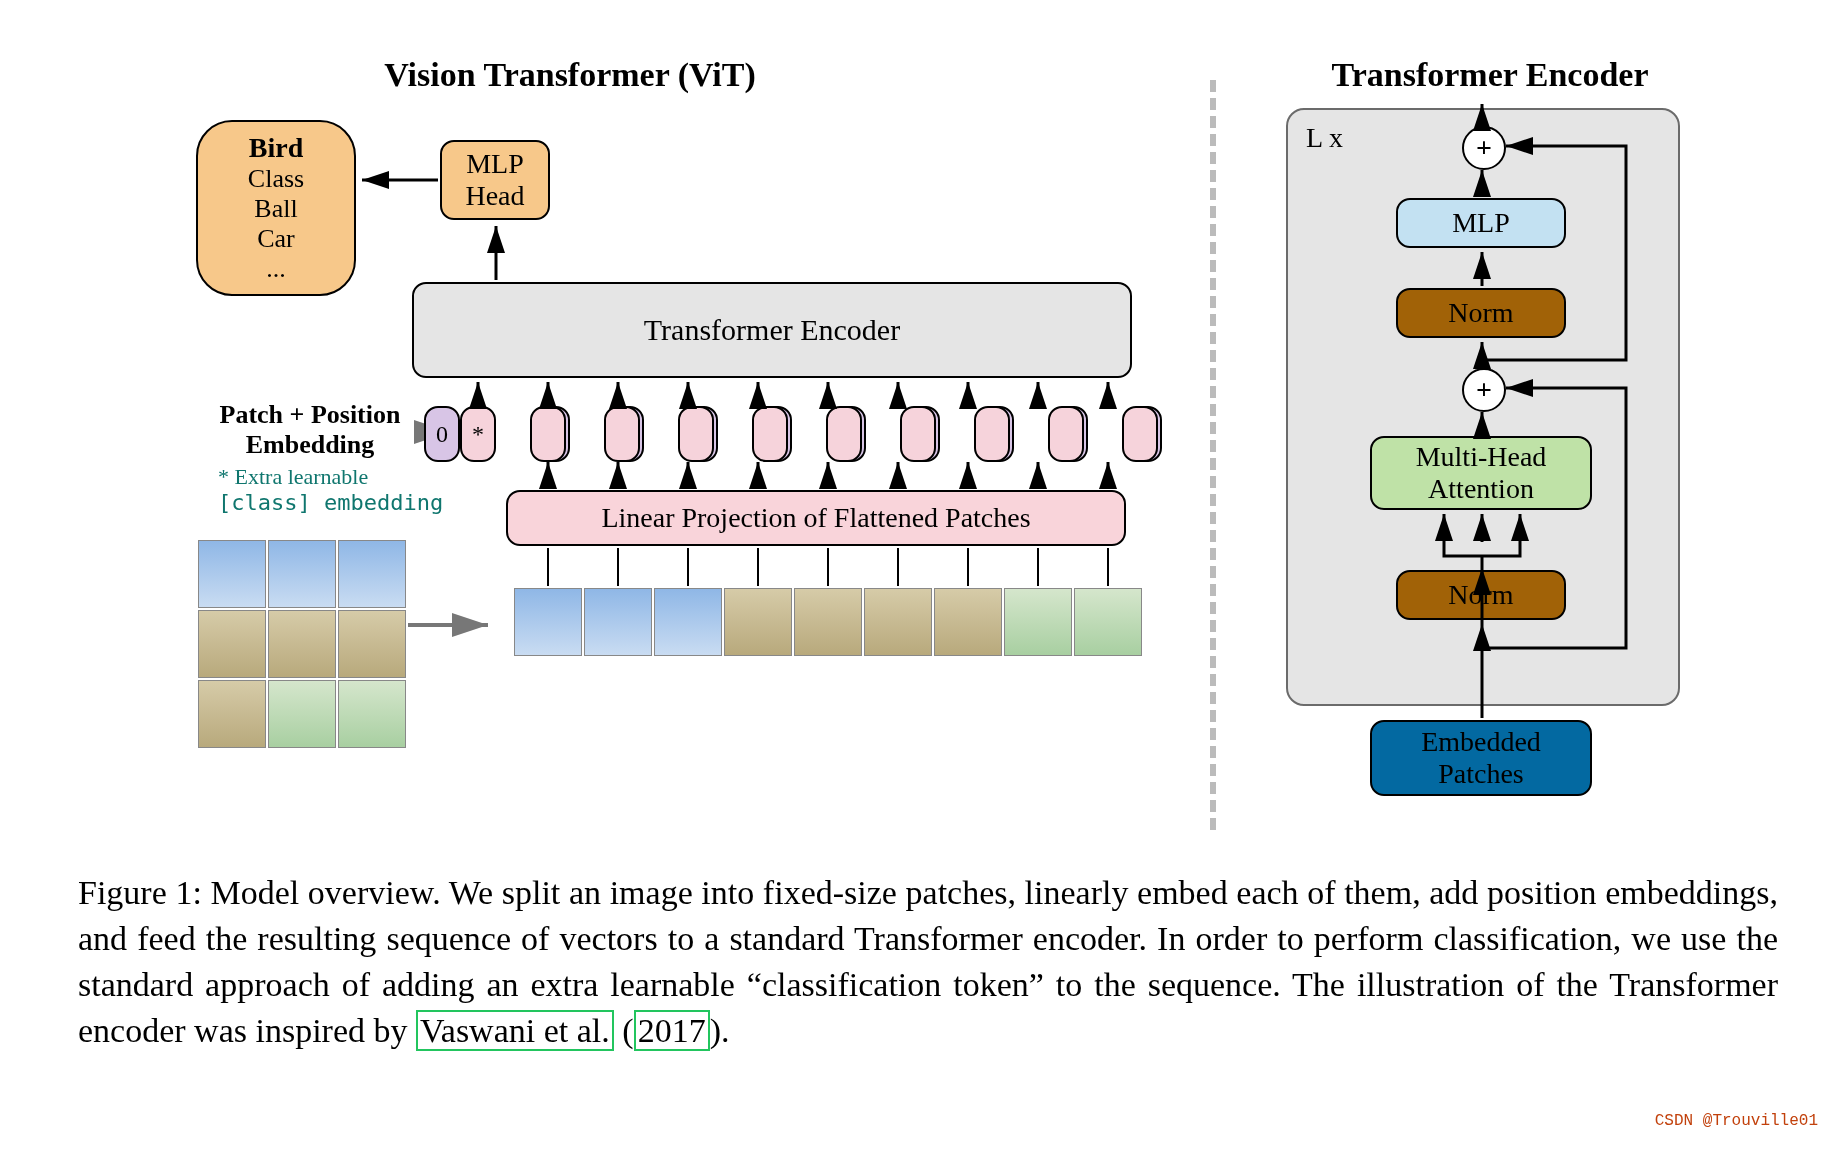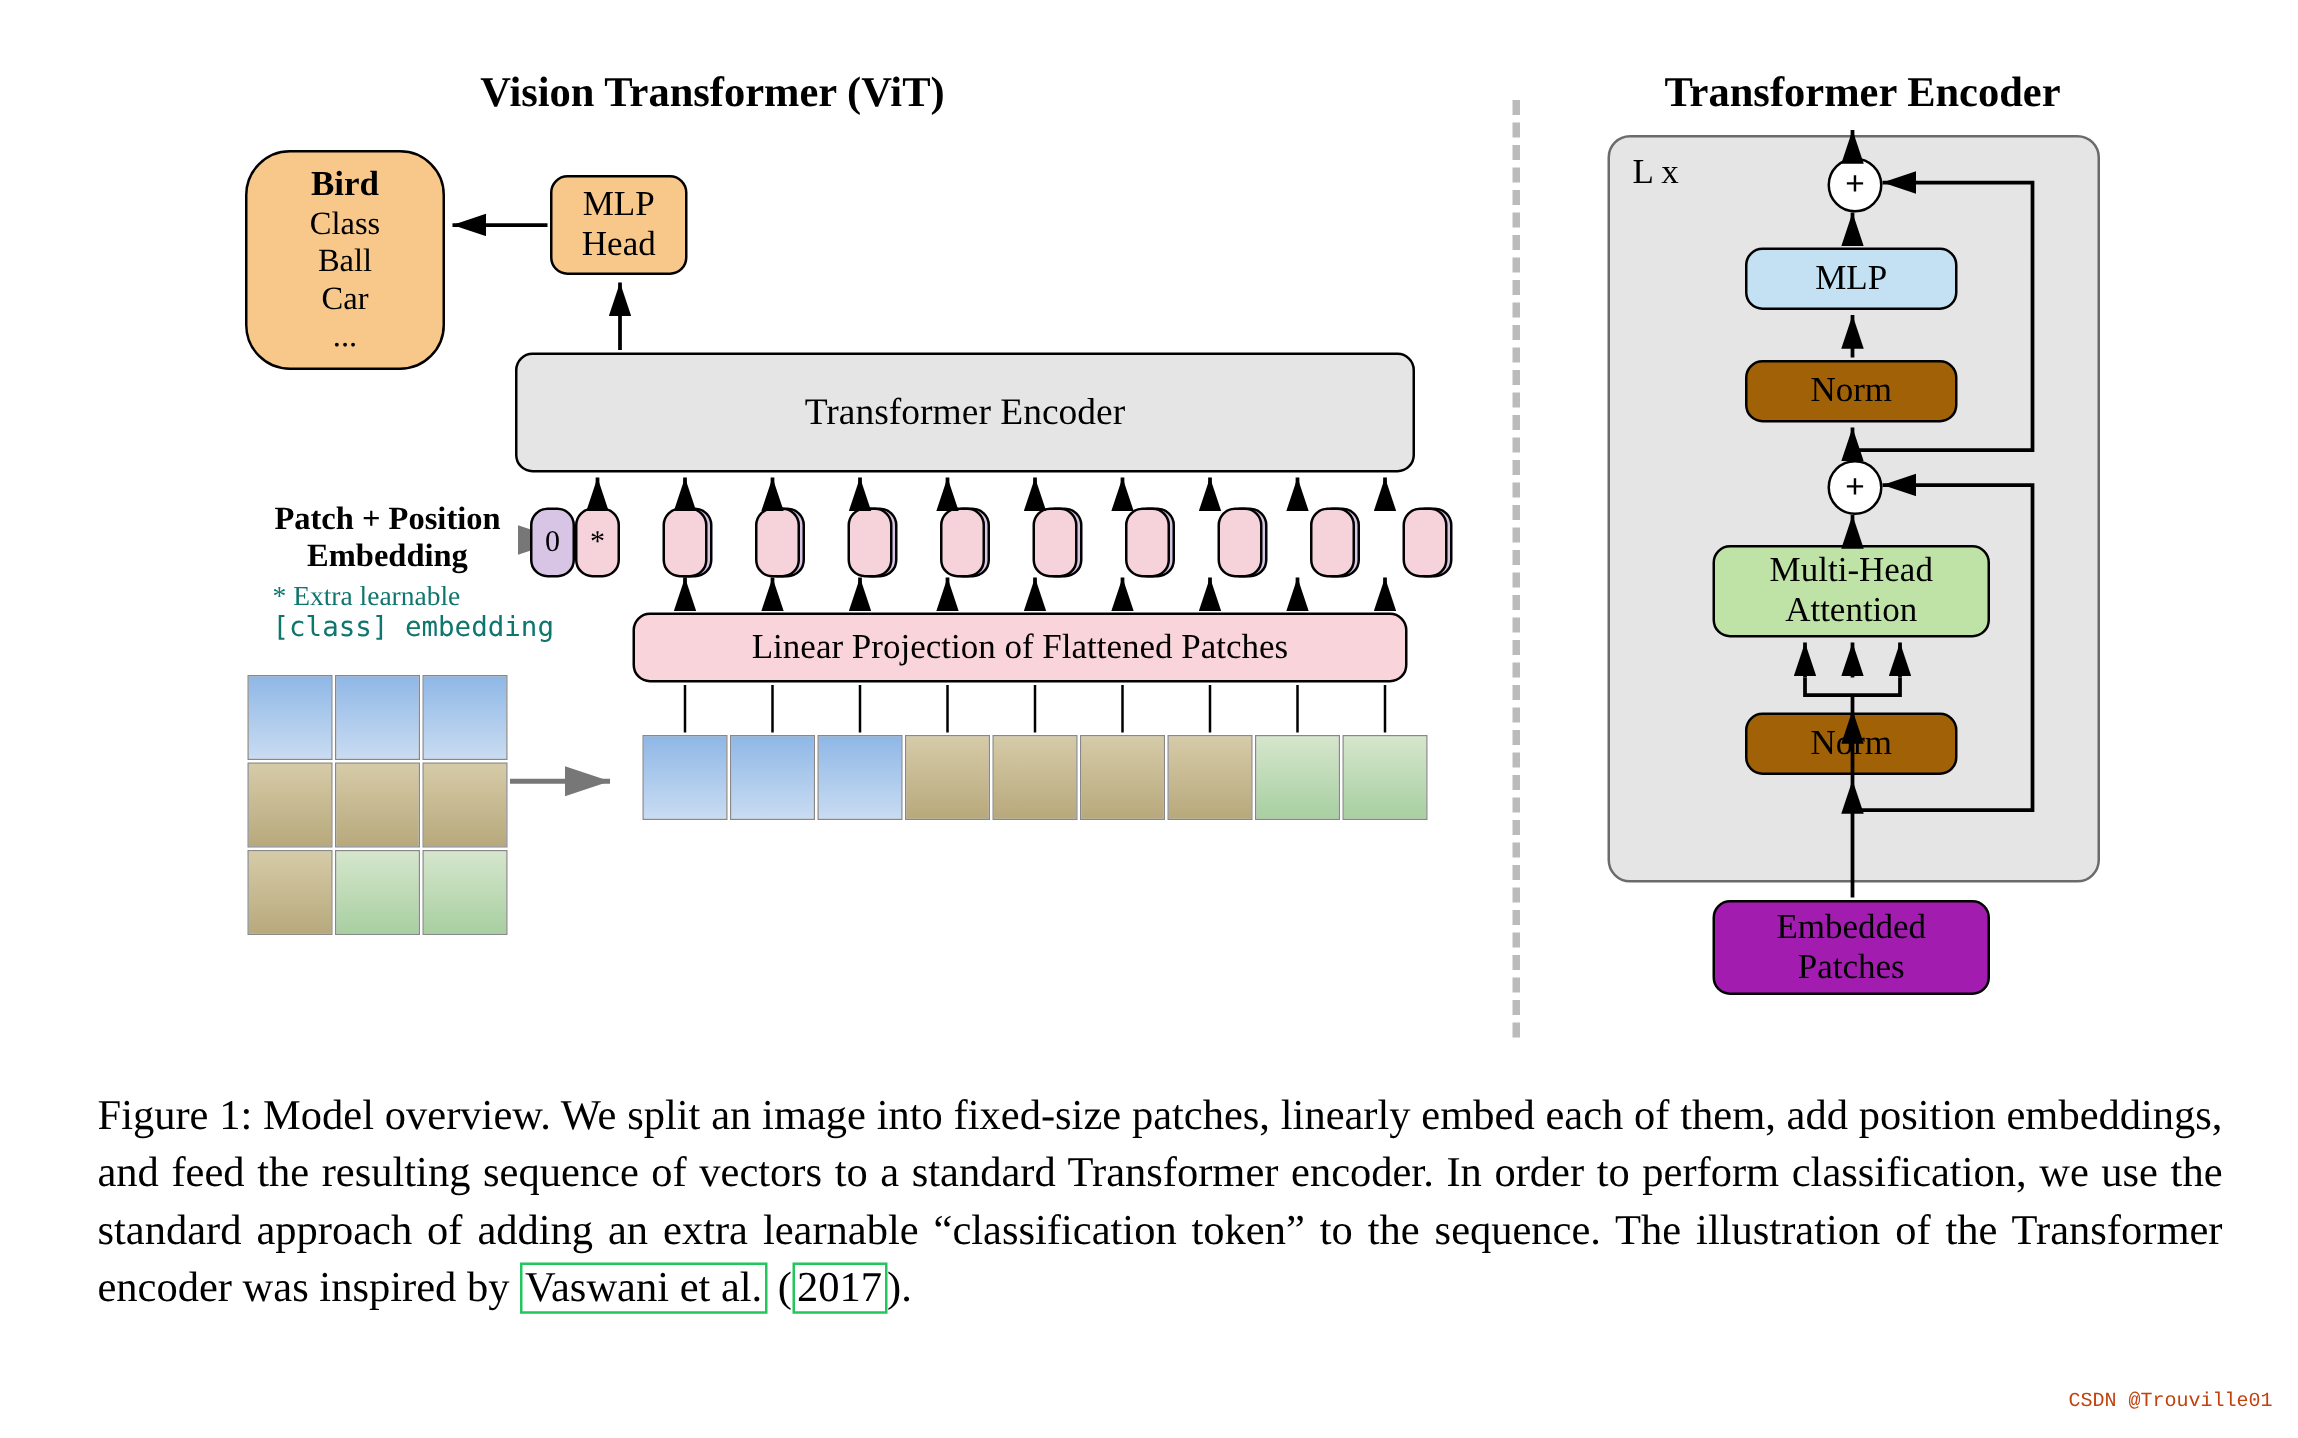--- a/index.html
+++ b/index.html
@@ -185,21 +185,21 @@
 <div class="enc" style="left:1286px;top:108px;width:390px;height:594px"></div>
 <div class="lblbox" style="left:1306px;top:122px;font-size:28px">L x</div>
 
 <div class="plus" style="left:1462px;top:126px">+</div>
 <div class="encblk blue" style="left:1396px;top:198px;width:170px;height:50px">MLP</div>
 <div class="encblk yellow" style="left:1396px;top:288px;width:170px;height:50px">Norm</div>
 <div class="plus" style="left:1462px;top:368px">+</div>
 <div class="encblk green" style="left:1370px;top:436px;width:222px;height:74px;white-space:pre">Multi-Head
 Attention</div>
 <div class="encblk yellow" style="left:1396px;top:570px;width:170px;height:50px">Norm</div>
-<div class="encblk" style="left:1370px;top:720px;width:222px;height:76px;background:#a21caf;white-space:pre">Embedded
+<div class="encblk" style="left:1370px;top:720px;width:222px;height:76px;background:#0369a1;white-space:pre">Embedded
 Patches</div>
 
 <svg style="position:absolute;left:1270px;top:100px" width="430" height="720">
   <defs>
         <marker id="ah3" markerWidth="10" markerHeight="10" refX="9" refY="3" orient="auto">
           <path d="M0,0 L0,6 L9,3 z" fill="#000"></path>
         </marker>
       </defs>
   <g stroke="#000" stroke-width="3" fill="none">
 

